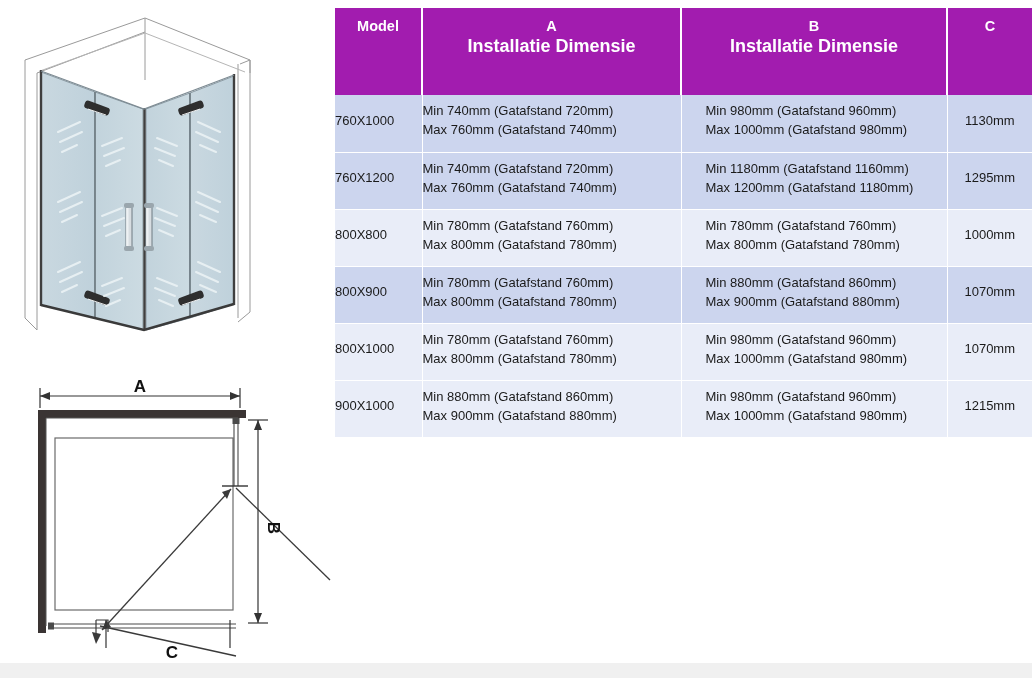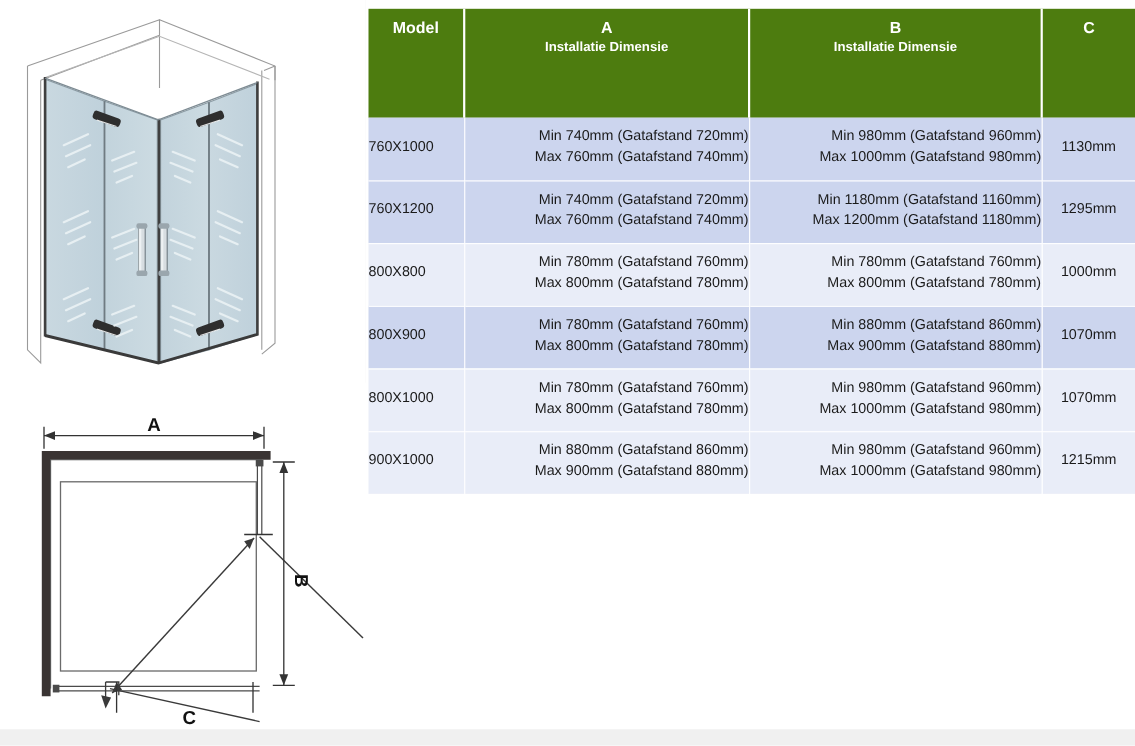--- a/index.html
+++ b/index.html
@@ -56,53 +56,53 @@
     left: 335px; top: 8px;
     width: 697px;
     height: 664px;
   }
   table.spec-table {
     border-collapse: collapse;
     width: 697px;
     table-layout: fixed;
   }
   table.spec-table th {
-    background: #4d7c0f;
+    background: #a21caf;
     color: #ffffff;
     font-size: 14.5px;
     font-weight: bold;
-    height: 99px;
+    height: 87px;
     vertical-align: top;
     padding-top: 9px;
     border-right: 2px solid #ffffff;
     line-height: 1.25;
     text-align: center;
   }
   table.spec-table th:last-child { border-right: none; }
   table.spec-table th .hdr-line2 {
     display: block;
-    font-size: 12px;
+    font-size: 18px;
   }
   table.spec-table td {
     font-size: 13px;
     color: #1a1a1a;
     height: 57px;
     vertical-align: middle;
     border-right: 1px solid #ffffff;
     border-bottom: 1px solid #ffffff;
     line-height: 1.45;
     padding: 4px 0 8px 0;
   }
   table.spec-table td:last-child { border-right: none; }
   tr.row-odd td  { background: #ccd5ee; }
   tr.row-even td { background: #e9edf8; }
 
   td.cell-model { text-align: left; font-size: 13px; }
-  td.cell-dim   { text-align: right; padding-left: 16px; }
-  td.cell-dim.col-b { padding-left: 12px; }
+  td.cell-dim   { text-align: left; padding-left: 16px; }
+  td.cell-dim.col-b { padding-left: 24px; }
   td.cell-c     { text-align: center; margin-top: 24px; }
   .dim-line { display: block; white-space: nowrap; }
 </style>
 </head>
 <body>
 
 <div id="page">
 
   <div id="diagram-column">
 

